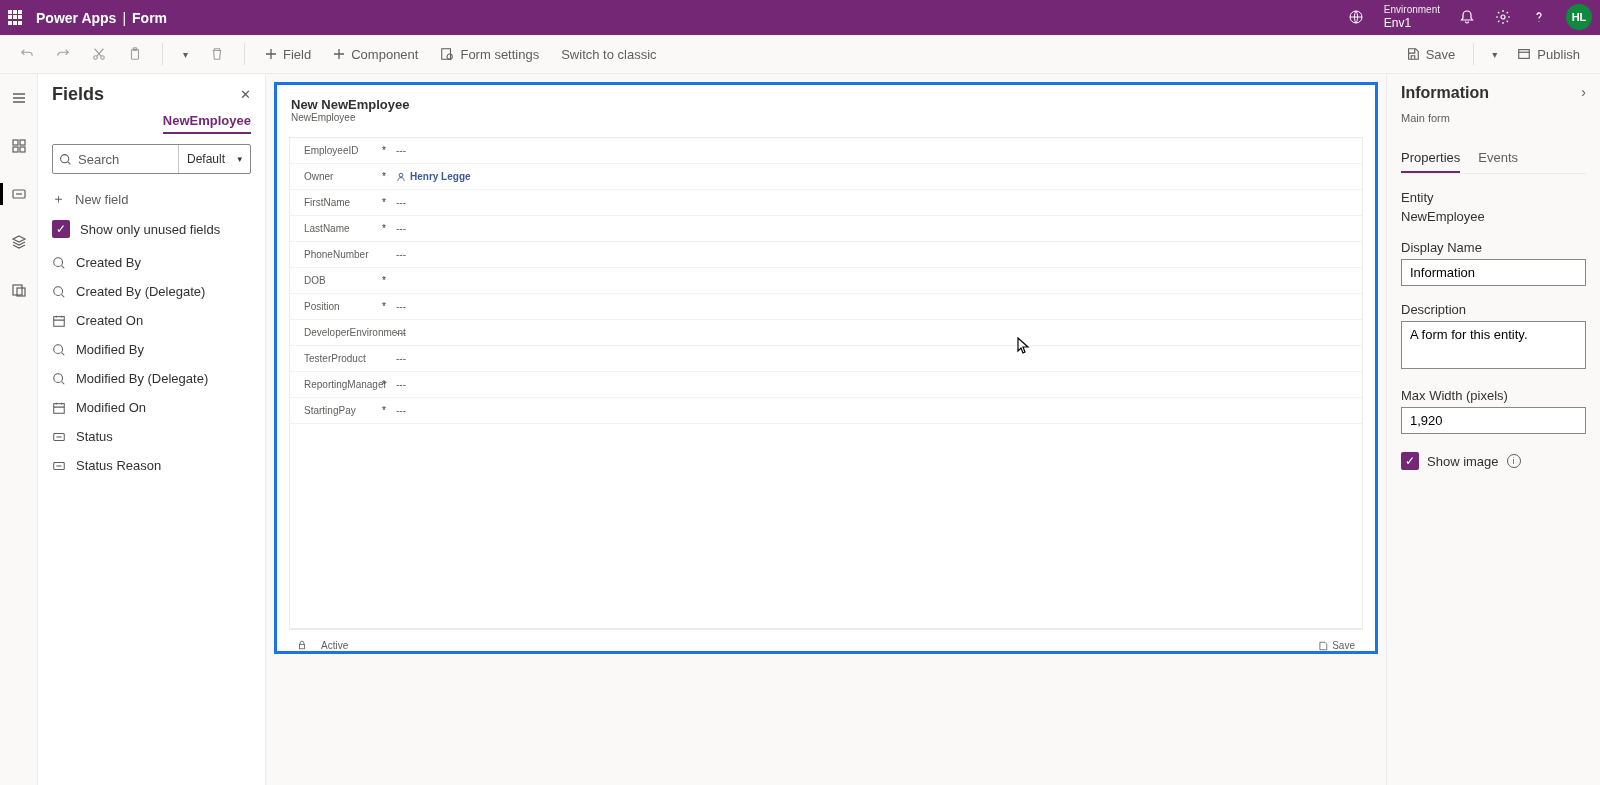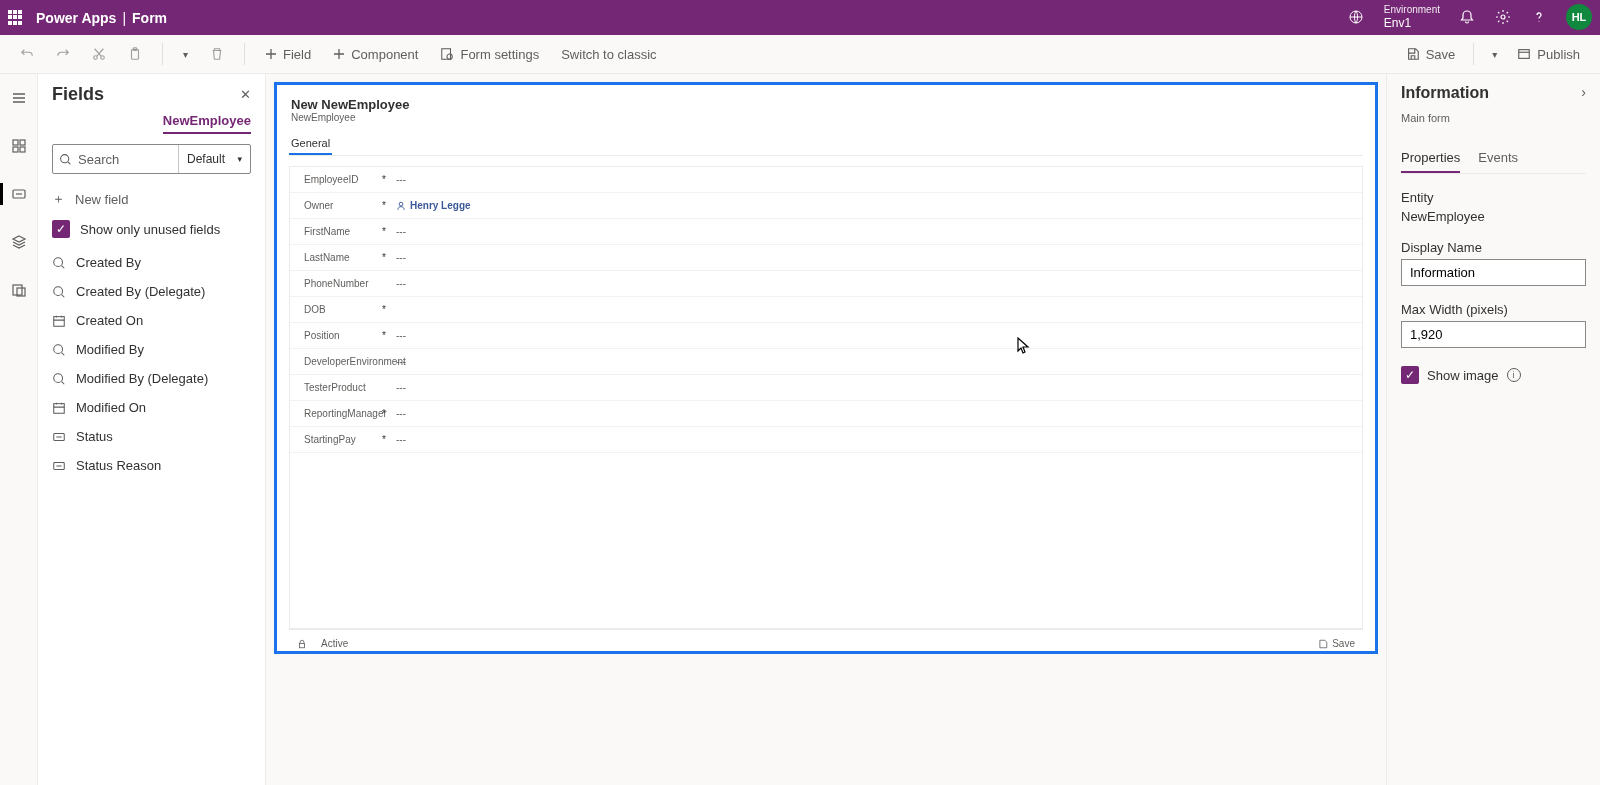--- a/index.html
+++ b/index.html
@@ -60,21 +60,21 @@
 .form-title { font-size: 13px; font-weight: 600; }
 .form-sub { font-size: 10px; color: #605e5c; }
 .form-tabs { margin-top: 6px; border-bottom: 1px solid #edebe9; }
 .form-tab { display: inline-block; font-size: 11px; padding: 4px 2px; border-bottom: 2px solid #1a73e8; color: #323130; cursor: pointer; }
 .form-body { flex: 1; overflow: auto; border: 1px solid #edebe9; margin-top: 10px; }
 .form-row { display: flex; align-items: center; min-height: 26px; border-bottom: 1px solid #f3f2f1; padding: 2px 0; }
 .form-row .lbl { width: 88px; font-size: 10px; color: #605e5c; padding-left: 14px; }
 .form-row .req { width: 12px; font-size: 10px; color: #323130; text-align: center; }
 .form-row .val { flex: 1; font-size: 10px; color: #605e5c; padding-left: 6px; display: flex; align-items: center; gap: 4px; }
 .form-row .val.owner { color: #3b5998; font-weight: 600; }
-.form-footer { height: 22px; border-top: 1px solid #edebe9; display: flex; align-items: flex-end; font-size: 10px; color: #605e5c; padding: 2px 8px; }
+.form-footer { height: 22px; border-top: 1px solid #edebe9; display: flex; align-items: flex-start; font-size: 10px; color: #605e5c; padding: 10px 8px; }
 .form-footer .right { margin-left: auto; display: flex; align-items: center; gap: 4px; }
 .cursor-pointer { position: absolute; left: 740px; top: 252px; font-size: 14px; color: #000; pointer-events: none; }
 
 
 .props-panel { width: 214px; background: #faf9f8; border-left: 1px solid #edebe9; padding: 10px 14px; }
 .pp-header { display: flex; align-items: flex-start; justify-content: space-between; }
 .pp-title { font-size: 16px; font-weight: 600; }
 .pp-sub { font-size: 11px; color: #605e5c; margin-top: 10px; }
 .pp-chev { cursor: pointer; color: #605e5c; font-size: 14px; }
 .pp-tabs { display: flex; gap: 18px; margin-top: 26px; border-bottom: 1px solid #edebe9; }
@@ -361,23 +361,20 @@
         </div>
       </div>
   </div>
 
   <div class="canvas">
     <div class="form-frame">
       <div class="form-inner">
         <div class="form-head">
           <div class="form-title">New NewEmployee</div>
           <div class="form-sub">NewEmployee</div>
-        </div>
-        <div class="form-tabs">
-          <div class="form-tab">General</div>
         </div>
         <div class="form-body" id="form-body">
             <div class="form-row">
               <span class="lbl">EmployeeID</span>
               <span class="req">*</span>
               <span class="val">---</span>
             </div>
             <div class="form-row">
               <span class="lbl">Owner</span>
               <span class="req">*</span>
@@ -475,20 +472,24 @@
     </div>
     <div class="pp-field">
       <div class="pp-label">Entity</div>
       <div class="pp-text">NewEmployee</div>
     </div>
     <div class="pp-field">
       <div class="pp-label">Display Name</div>
       <input class="pp-input" value="Information" style="">
     </div>
     <div class="pp-field">
+      <div class="pp-label">Description</div>
+      <textarea class="pp-textarea" id="desc-ta" style="">A form for this entity.</textarea>
+    </div>
+    <div class="pp-field">
       <div class="pp-label">Max Width (pixels)</div>
       <input class="pp-input" value="1,920" style="">
     </div>
     <div class="pp-check-row">
       <div class="checkbox">✓</div>
       <span>Show image</span>
       <span class="info-icon">i</span>
     </div>
   </div>
 </div>

